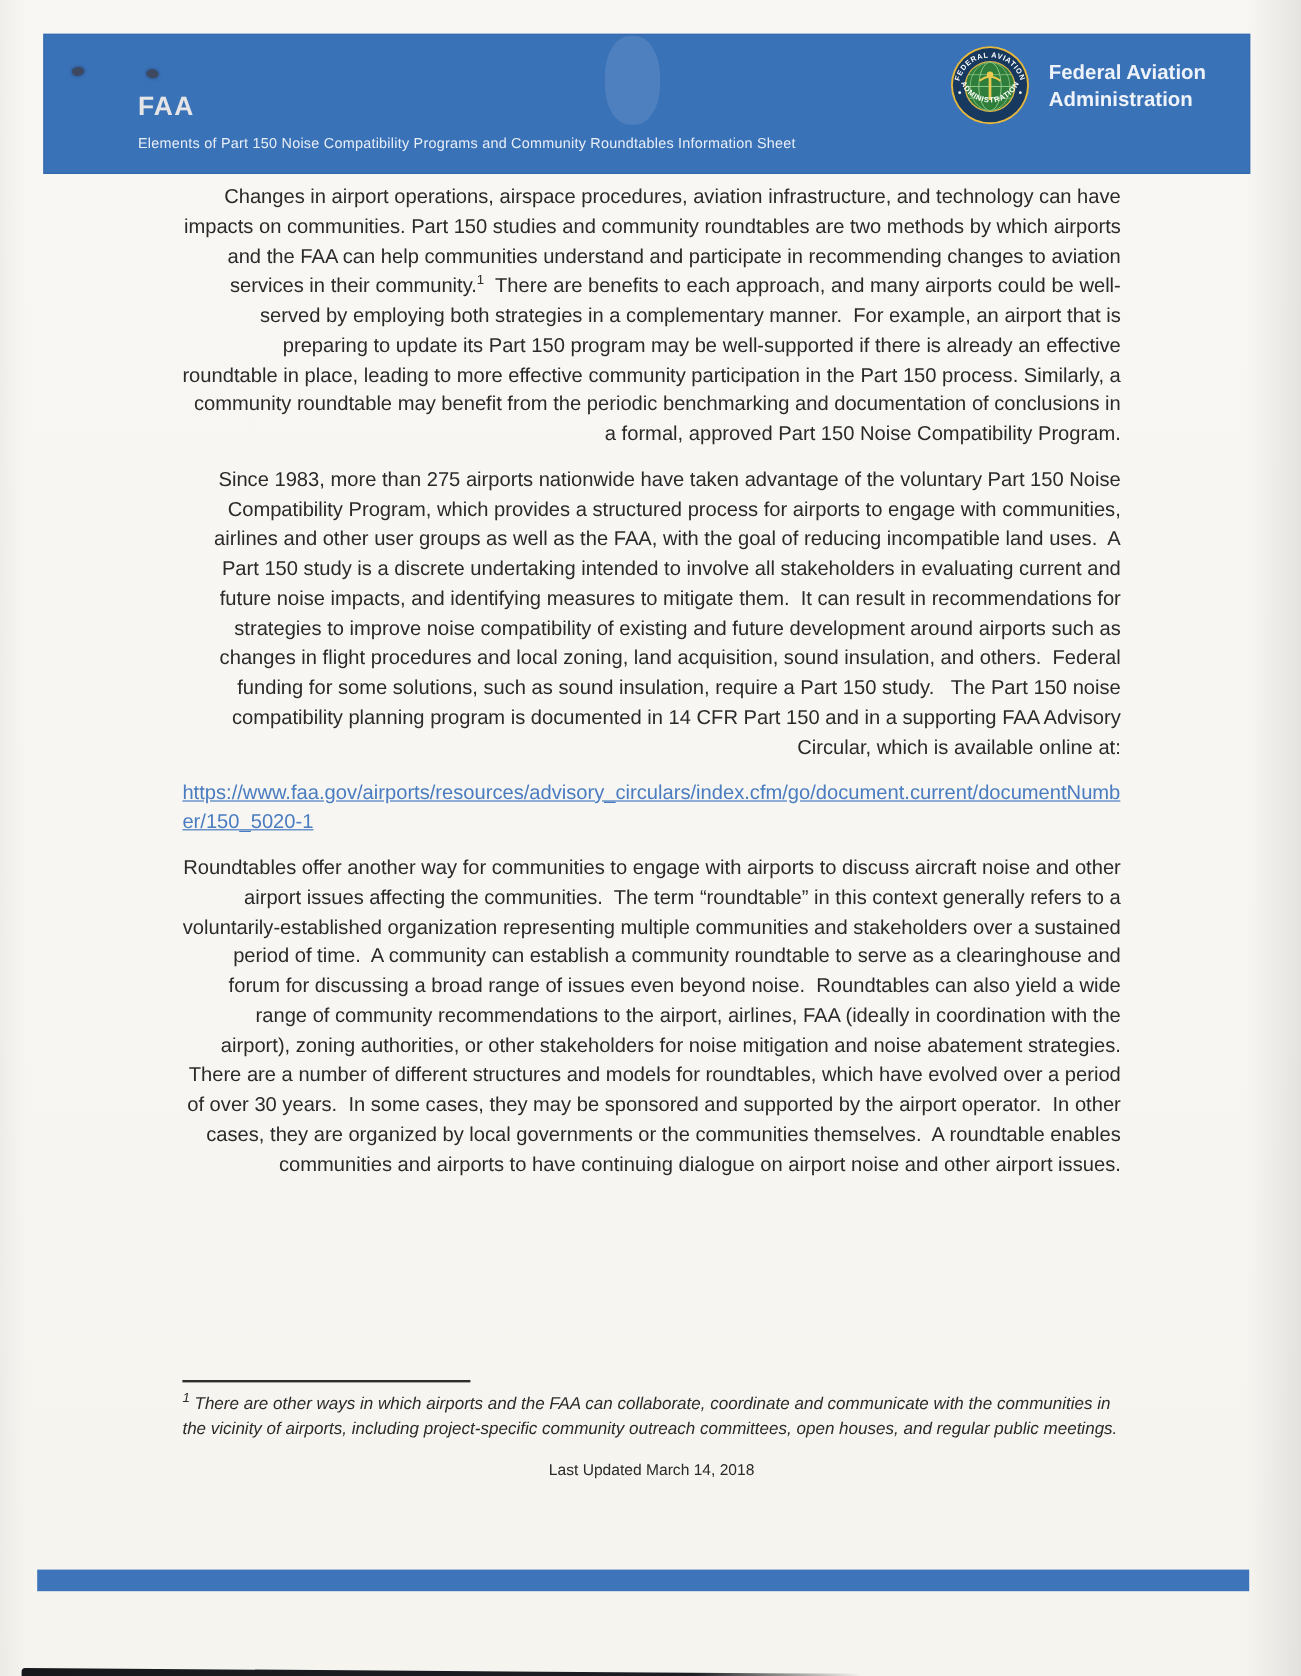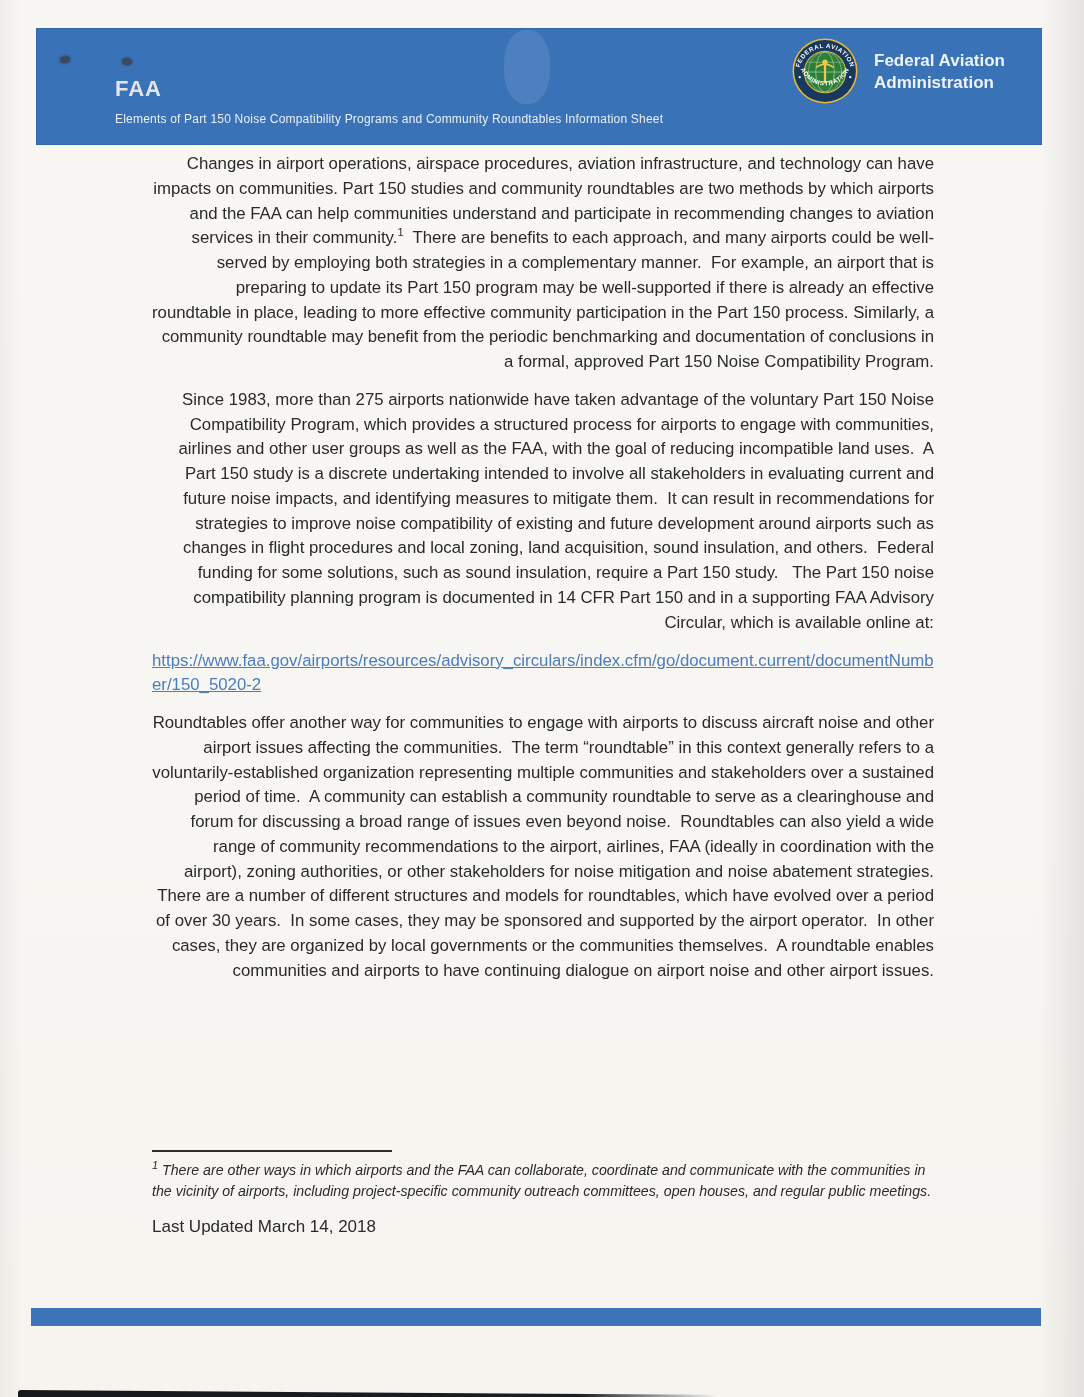--- a/index.html
+++ b/index.html
@@ -42,21 +42,21 @@
     font-size:16.8px; line-height:1.475; }
   .para { margin-bottom:13px; white-space:pre-wrap;text-align:right; }
   sup.fn { font-size:11px; vertical-align:super; line-height:0; }
   .doc-link { color:#4a7cc0; text-decoration:underline; word-break:break-all;
     display:block; margin-bottom:13px; white-space:pre-wrap; }
 
   
   .footnote-block { position:absolute; left:152px; top:1150px; width:782px; }
   .fn-divider { width:240px; border:none; border-top:2px solid #2d2d2d; margin-bottom:8px; }
   .footnote-text { font-size:14.2px; line-height:1.5; white-space:pre-wrap;font-style:italic; }
-  .last-updated { margin-top:14px; text-align:left; font-size:17px; }
+  .last-updated { margin-top:14px; text-align:center; font-size:13px; }
 
   .bottom-bar { position:absolute; left:31px; top:1308px; width:1010px; height:18px;
     background:#3d74ba; }
 </style>
 </head>
 <body>
 
 <div class="page">
 
   <div class="banner">
@@ -105,21 +105,21 @@
       <div>Federal Aviation</div>
       <div>Administration</div>
     </div>
   </div>
 
   <div class="content">
     <div class="para"><span>Changes in airport operations, airspace procedures, aviation infrastructure, and technology can have impacts on communities. Part 150 studies and community roundtables are two methods by which airports and the FAA can help communities understand and participate in recommending changes to aviation services in their community.</span><sup class="fn">1</sup><span>  There are benefits to each approach, and many airports could be well-served by employing both strategies in a complementary manner.  For example, an airport that is preparing to update its Part 150 program may be well-supported if there is already an effective roundtable in place, leading to more effective community participation in the Part 150 process. Similarly, a community roundtable may benefit from the periodic benchmarking and documentation of conclusions in a formal, approved Part 150 Noise Compatibility Program.</span></div>
 
     <div class="para">Since 1983, more than 275 airports nationwide have taken advantage of the voluntary Part 150 Noise Compatibility Program, which provides a structured process for airports to engage with communities, airlines and other user groups as well as the FAA, with the goal of reducing incompatible land uses.  A Part 150 study is a discrete undertaking intended to involve all stakeholders in evaluating current and future noise impacts, and identifying measures to mitigate them.  It can result in recommendations for strategies to improve noise compatibility of existing and future development around airports such as changes in flight procedures and local zoning, land acquisition, sound insulation, and others.  Federal funding for some solutions, such as sound insulation, require a Part 150 study.   The Part 150 noise compatibility planning program is documented in 14 CFR Part 150 and in a supporting FAA Advisory Circular, which is available online at:</div>
 
-    <a class="doc-link" href="#">https://www.faa.gov/airports/resources/advisory_circulars/index.cfm/go/document.current/documentNumber/150_5020-2</a>
+    <a class="doc-link" href="#">https://www.faa.gov/airports/resources/advisory_circulars/index.cfm/go/document.current/documentNumber/150_5020-1</a>
 
     <div class="para">Roundtables offer another way for communities to engage with airports to discuss aircraft noise and other airport issues affecting the communities.  The term “roundtable” in this context generally refers to a voluntarily-established organization representing multiple communities and stakeholders over a sustained period of time.  A community can establish a community roundtable to serve as a clearinghouse and forum for discussing a broad range of issues even beyond noise.  Roundtables can also yield a wide range of community recommendations to the airport, airlines, FAA (ideally in coordination with the airport), zoning authorities, or other stakeholders for noise mitigation and noise abatement strategies.  There are a number of different structures and models for roundtables, which have evolved over a period of over 30 years.  In some cases, they may be sponsored and supported by the airport operator.  In other cases, they are organized by local governments or the communities themselves.  A roundtable enables communities and airports to have continuing dialogue on airport noise and other airport issues.</div>
 
   </div>
 
   <div class="footnote-block">
     <hr class="fn-divider">
     <div class="footnote-text"><sup class="fn">1</sup><span> There are other ways in which airports and the FAA can collaborate, coordinate and communicate with the communities in the vicinity of airports, including project-specific community outreach committees, open houses, and regular public meetings.</span></div>
     <div class="last-updated">Last Updated March 14, 2018</div>
   </div>

